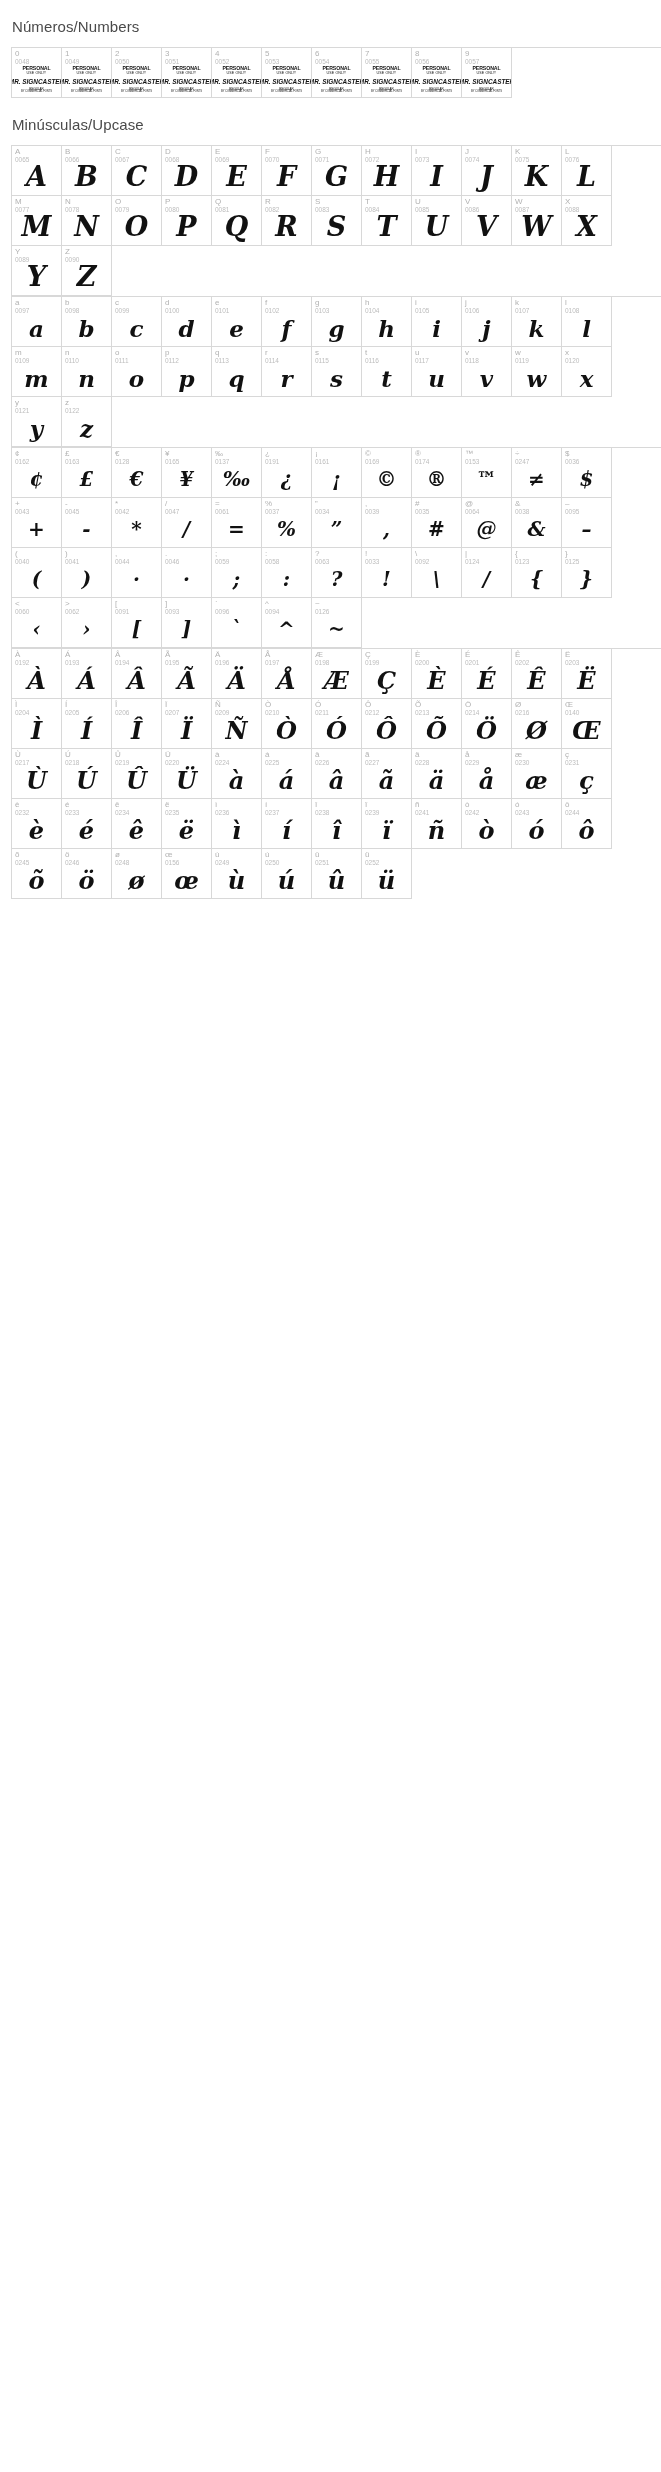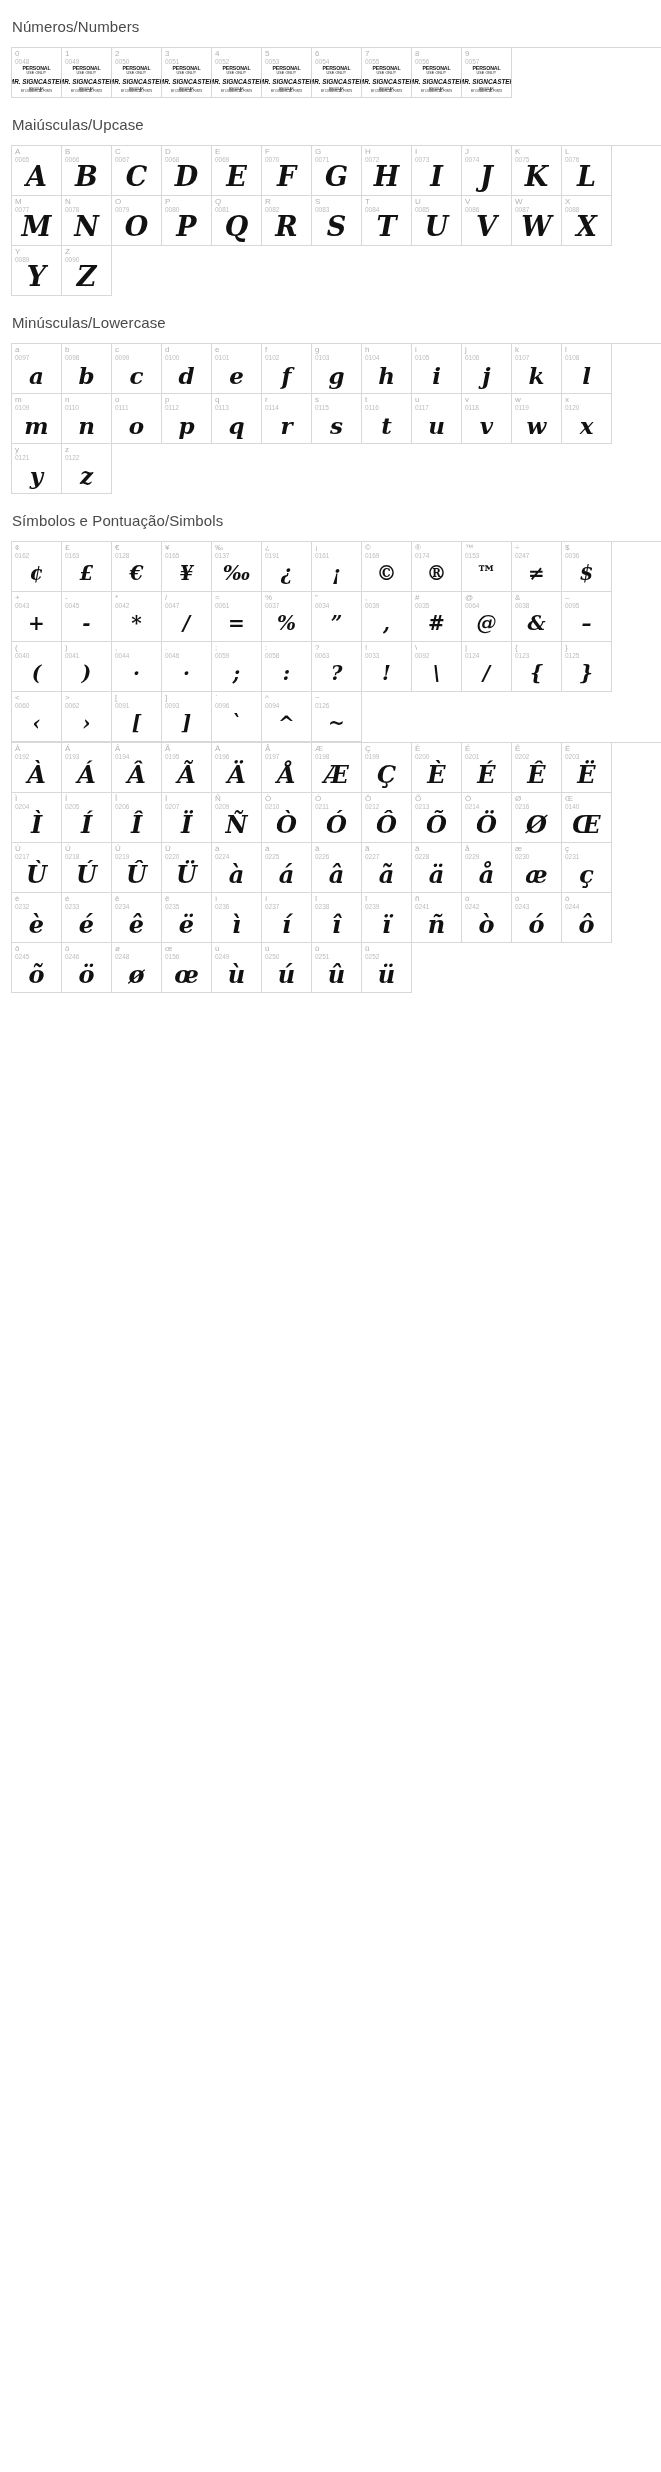--- a/index.html
+++ b/index.html
@@ -261,21 +261,21 @@
             <div class="rule"></div>
             <div class="p3">MR. SIGNCASTER</div>
             <div class="rule"></div>
             <div class="p4">REGULAR</div>
             <div class="p5">BY COMMERCIAL FONTS</div>
           </div>
         </div>
       </div>
     </div>
     <div class="section">
-      <div class="section-title">Maiúsculas/Upcase</div>
+      <div class="section-title">Minúsculas/Upcase</div>
       <div class="glyph-grid">
         <div class="cell upper">
           <span class="lbl">A</span>
           <span class="code">0065</span>
           <span class="gl">A</span>
         </div>
         <div class="cell upper">
           <span class="lbl">B</span>
           <span class="code">0066</span>
           <span class="gl">B</span>
@@ -396,21 +396,20 @@
           <span class="gl">Y</span>
         </div>
         <div class="cell upper">
           <span class="lbl">Z</span>
           <span class="code">0090</span>
           <span class="gl">Z</span>
         </div>
       </div>
     </div>
     <div class="section">
-      <div class="section-title">Minúsculas/Lowercase</div>
       <div class="glyph-grid">
         <div class="cell lower">
           <span class="lbl">a</span>
           <span class="code">0097</span>
           <span class="gl">a</span>
         </div>
         <div class="cell lower">
           <span class="lbl">b</span>
           <span class="code">0098</span>
           <span class="gl">b</span>
@@ -531,21 +530,20 @@
           <span class="gl">y</span>
         </div>
         <div class="cell lower">
           <span class="lbl">z</span>
           <span class="code">0122</span>
           <span class="gl">z</span>
         </div>
       </div>
     </div>
     <div class="section">
-      <div class="section-title">Símbolos e Pontuação/Simbols</div>
       <div class="glyph-grid">
         <div class="cell sym">
           <span class="lbl">¢</span>
           <span class="code">0162</span>
           <span class="gl">¢</span>
         </div>
         <div class="cell sym">
           <span class="lbl">£</span>
           <span class="code">0163</span>
           <span class="gl">£</span>

